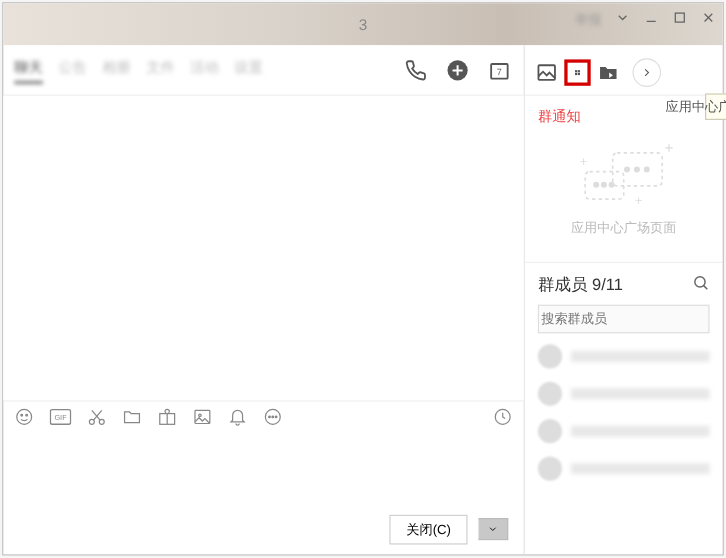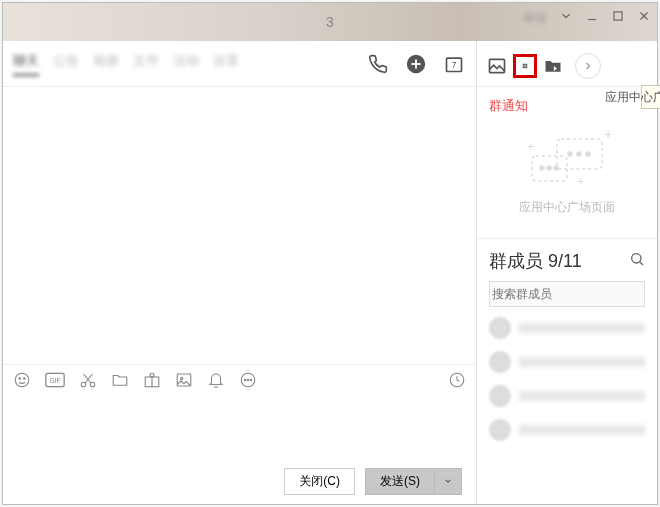--- a/index.html
+++ b/index.html
@@ -32,21 +32,21 @@
 .right { width: 180px; display: flex; flex-direction: column; padding: 4px 0; }
 .right-toolbar { height: 42px; display: flex; align-items: center; padding: 0 8px; gap: 10px; border-bottom: 1px solid #eee; }
 .right-toolbar > div { width: 24px; height: 24px; display: flex; align-items: center; justify-content: center; color: #555; cursor: pointer; }
 .right-toolbar .chev { width: 26px; height: 26px; border: 1px solid #ddd; border-radius: 50%; font-size: 14px; }
 .notice-sec { padding: 10px 12px; border-bottom: 1px solid #eee; }
 .notice-title { font-size: 13px; color: #ef4444; margin-bottom: 8px; }
 .notice-empty { text-align: center; color: #bbb; font-size: 12px; padding: 8px 0 12px; }
 .notice-empty svg { display: block; margin: 0 auto 8px; }
 .members-sec { padding: 10px 12px; }
 .members-head { display: flex; justify-content: space-between; align-items: center; margin-bottom: 8px; }
-.members-head span { font-size: 18px; color: #333; }
+.members-head span { font-size: 15px; color: #333; }
 .search-box { width: 100%; border: 1px solid #ddd; padding: 5px 2px; font-size: 12px; color: #999; background: #fafafa; margin-bottom: 10px; }
 .member-list { display: flex; flex-direction: column; gap: 12px; }
 .member { display: flex; align-items: center; gap: 8px; }
 .member .avatar { width: 22px; height: 22px; background: #ddd; border-radius: 50%; filter: blur(1px); }
 .member .name { flex: 1; height: 10px; background: #e8e8e8; filter: blur(2px); }
 </style>
 </head>
 <body>
 
 <div class="window">
@@ -146,21 +146,20 @@
         <div class="spacer"></div>
         <span><svg width="18" height="18" viewBox="0 0 24 24" fill="none" stroke="currentColor" stroke-width="1.5">
               <circle cx="12" cy="12" r="9"></circle>
               <polyline points="12 7 12 12 15 14"></polyline>
             </svg></span>
       </div>
       <div class="msg-area"></div>
       <div class="btn-row">
         <button class="btn">关闭(C)</button>
         <div class="btn-send">
-          <div class="main">发送(S)</div>
           <div class="arrow">
               <svg width="10" height="10" viewBox="0 0 24 24" fill="none" stroke="currentColor" stroke-width="2">
                 <polyline points="6 9 12 15 18 9"></polyline>
               </svg>
             </div>
         </div>
       </div>
     </div>
 
     <div class="right">

